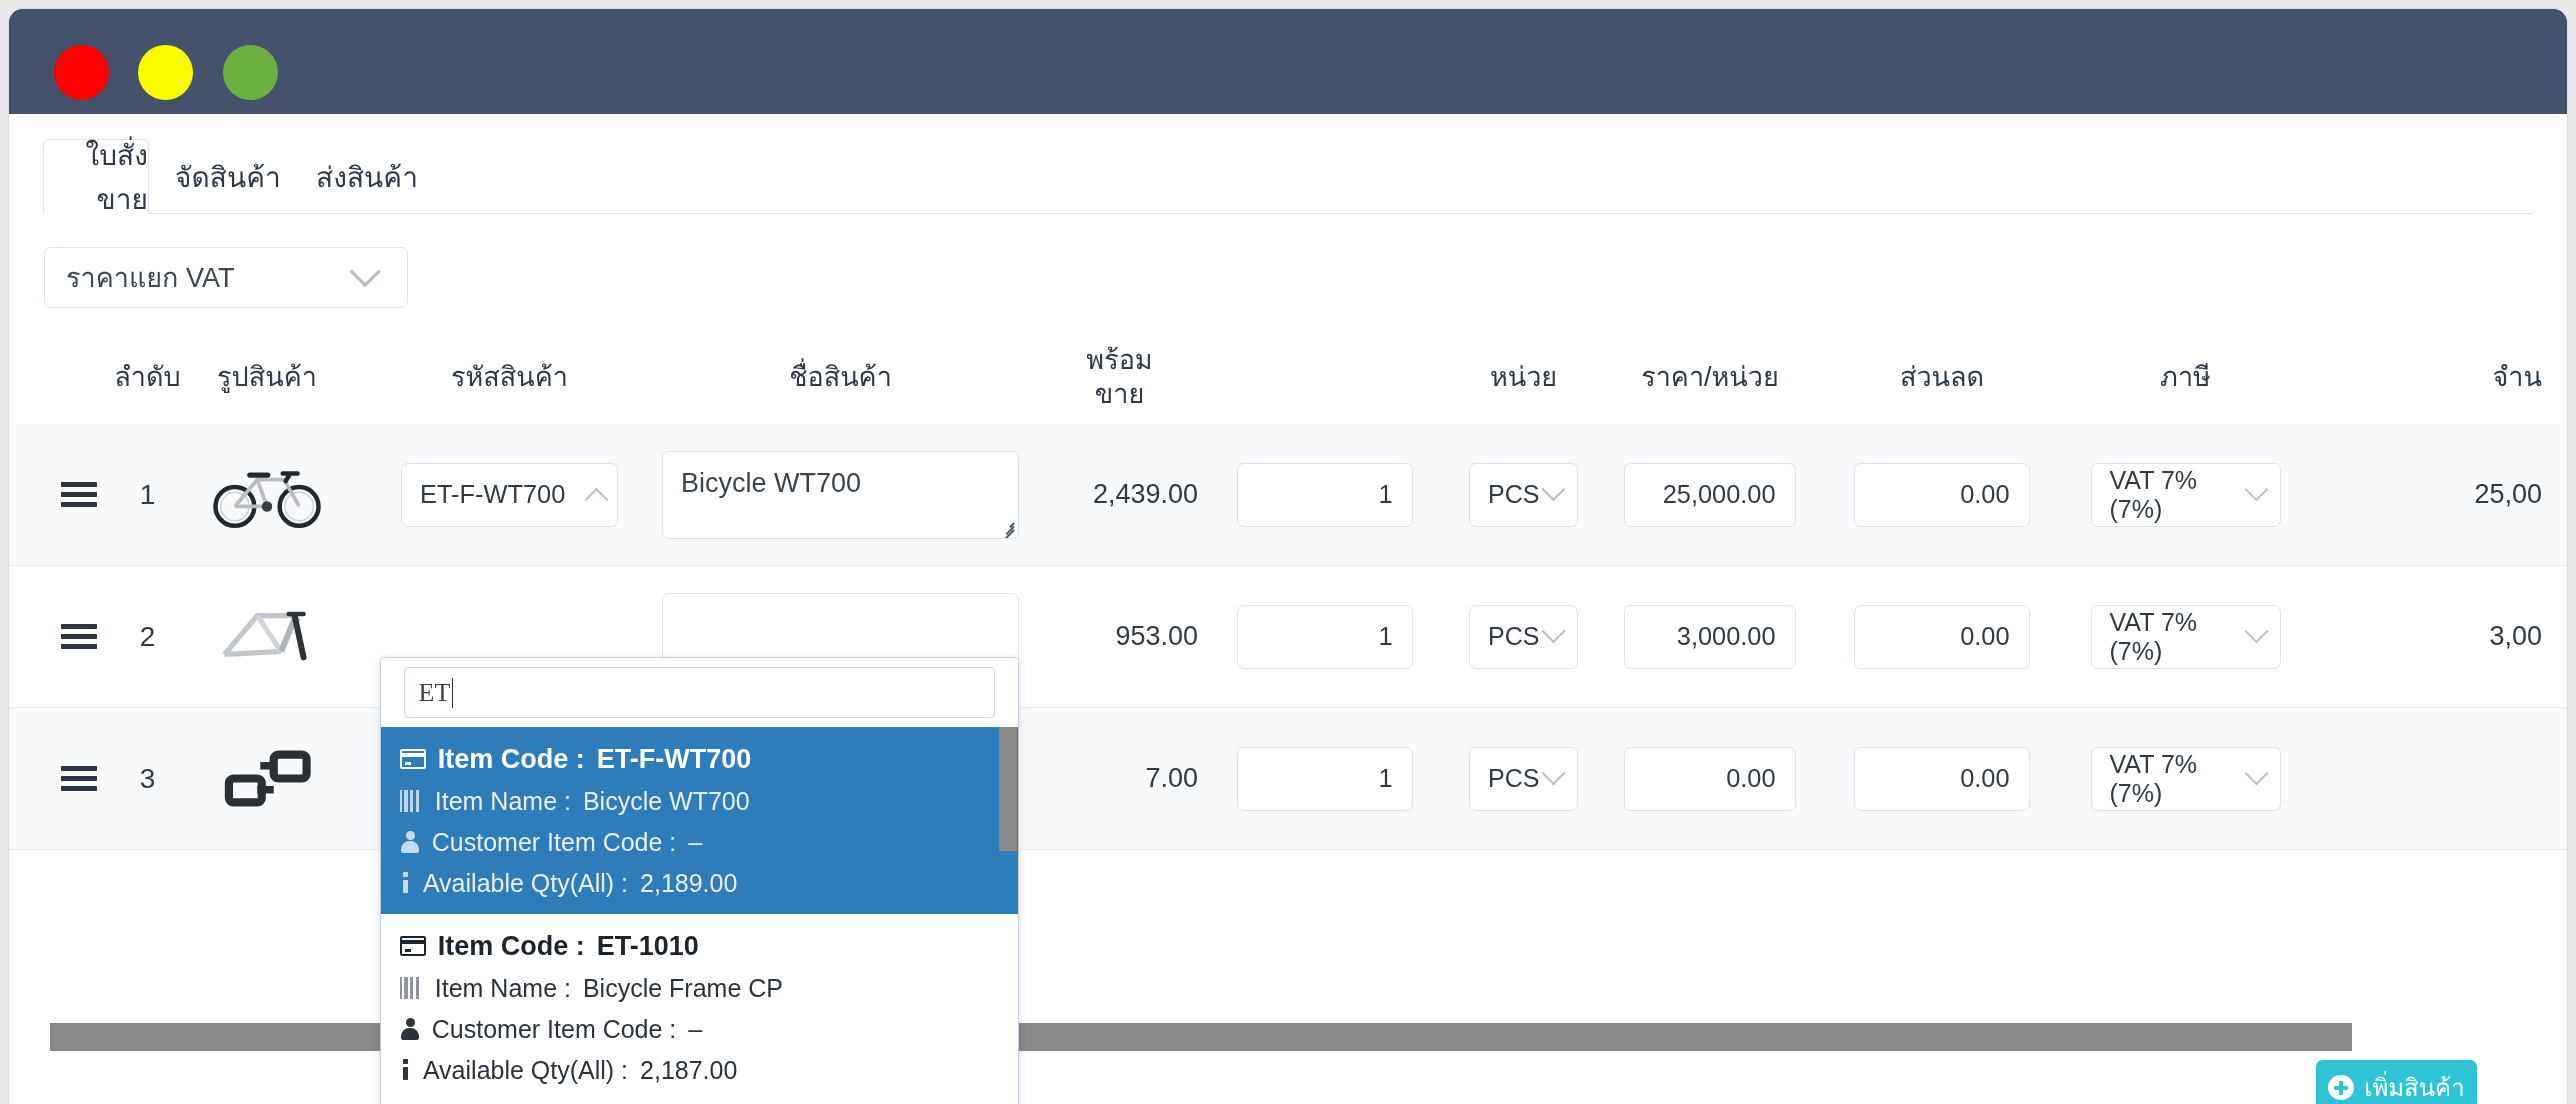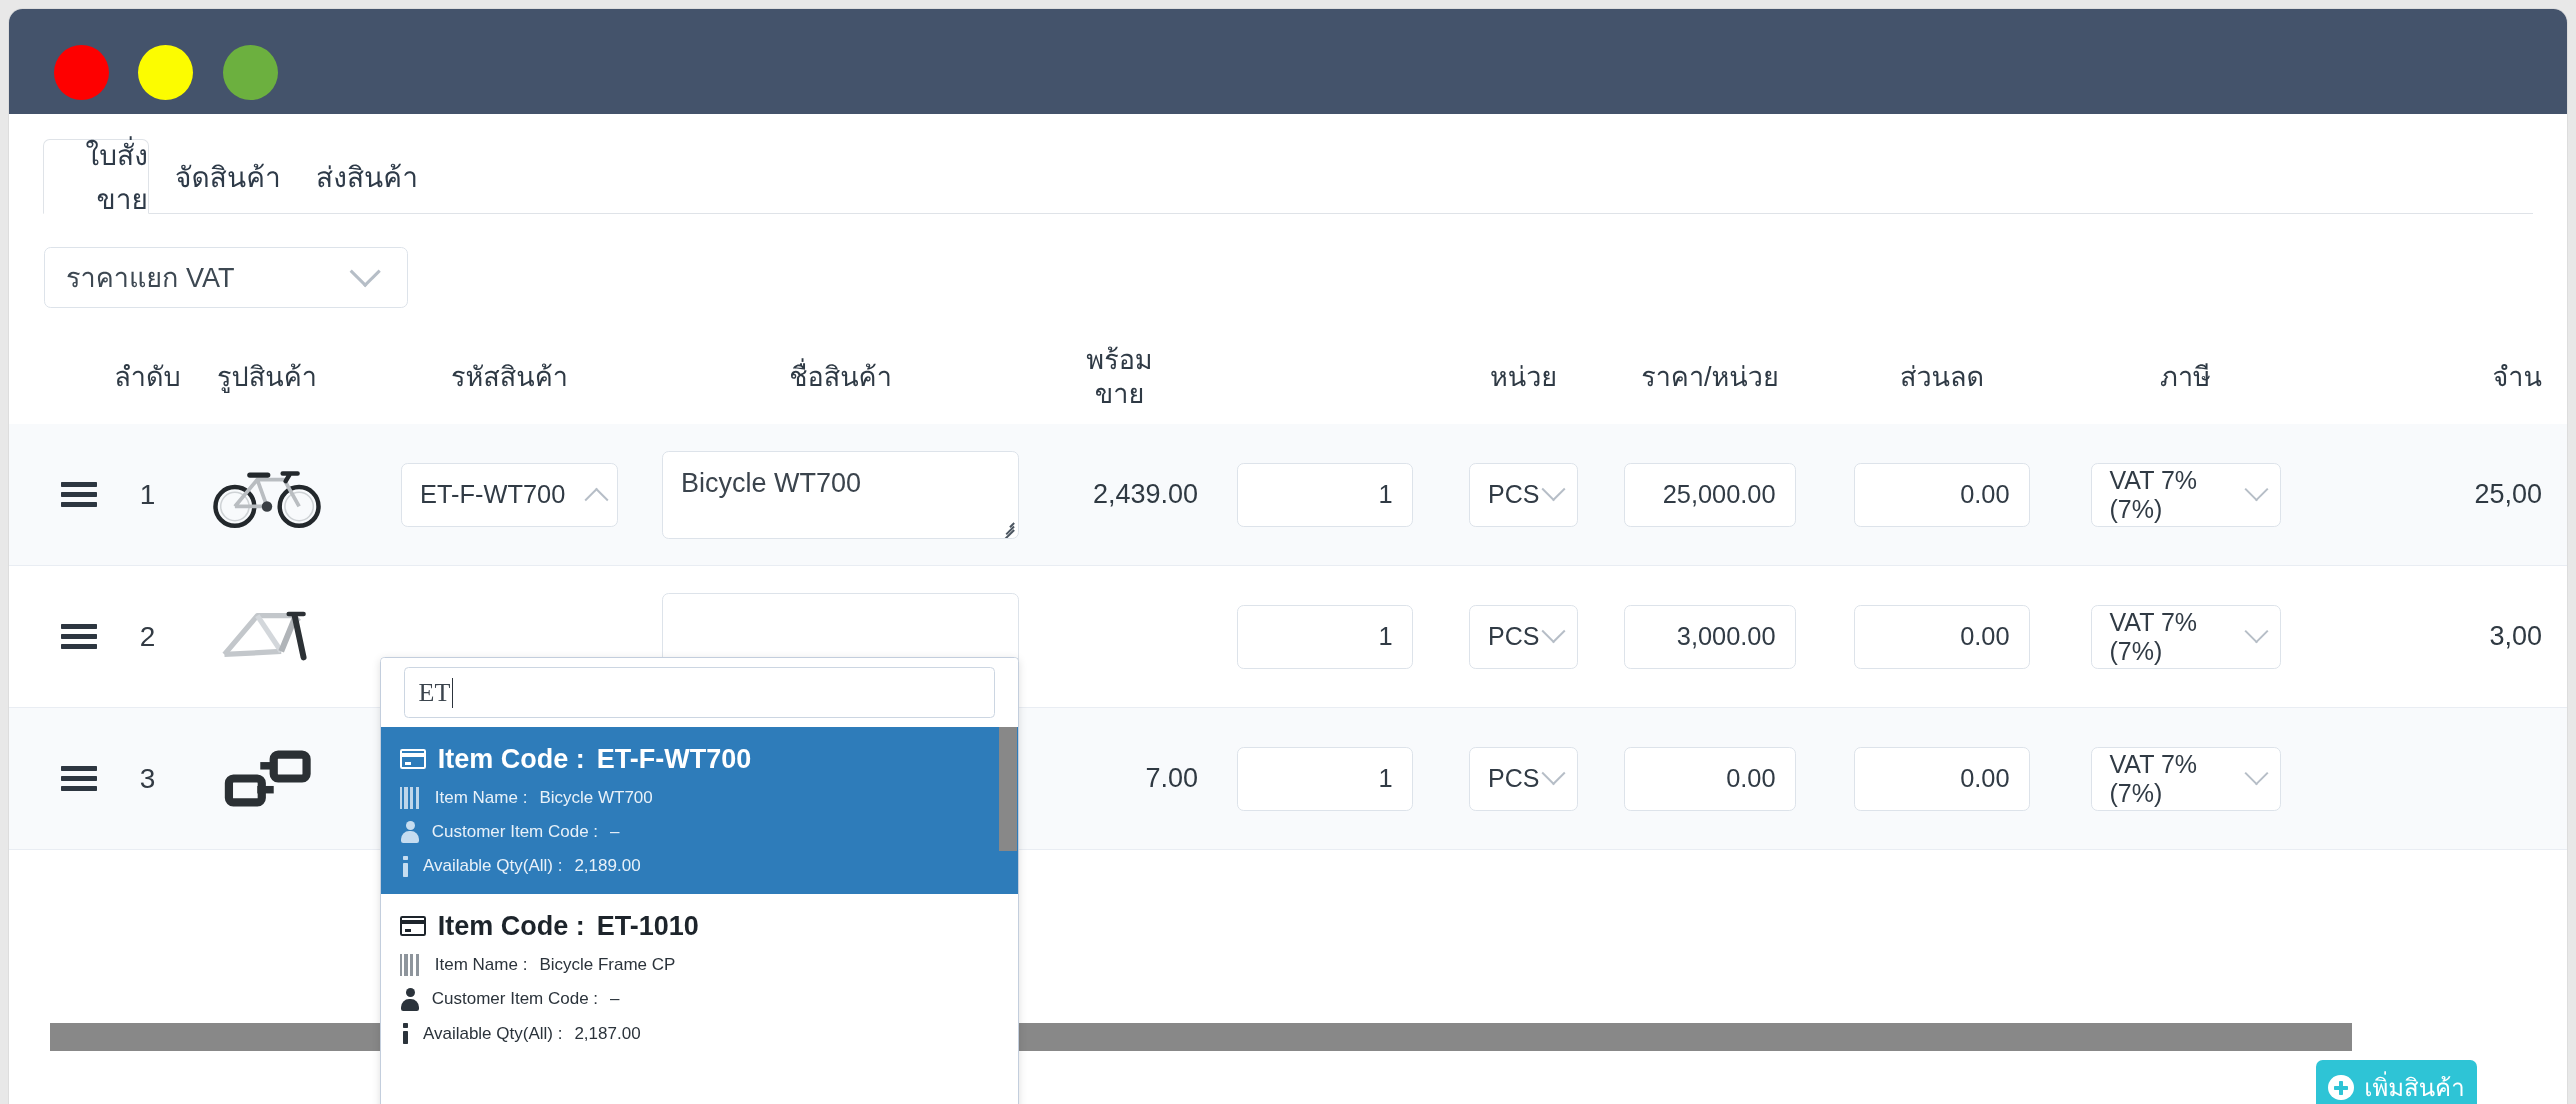--- a/index.html
+++ b/index.html
@@ -393,21 +393,21 @@
     gap: 12px;
     white-space: nowrap;
   }
   .dd-line.title {
     font-size: 27px;
     font-weight: bold;
     color: #1d242b;
     margin-bottom: 4.5px;
   }
   .dd-line.sub {
-    font-size: 17px;
+    font-size: 25px;
     color: #2b333b;
     margin-top: 12px;
   }
   .dd-item.selected .dd-line.title { color: #ffffff; }
   .dd-item.selected .dd-line.sub   { color: #e8f1f9; }
 
   .ic { flex: none; display: inline-block; }
   
   .ic-card {
     width: 25.4px; height: 19.4px;
@@ -627,20 +627,21 @@
           <div class="cell namecell">
             <div class="ta">
               <span></span>
               <span class="rsz">
                   <i></i>
                   <i></i>
                   <i></i>
                 </span>
             </div>
           </div>
+          <div class="cell readycell">953.00</div>
           <div class="cell qtycell">
             <div class="ctl num w-qty">1</div>
           </div>
           <div class="cell unitcell">
             <div class="ctl sel w-unit">
               <span>PCS</span>
               <span class="caret"></span>
             </div>
           </div>
           <div class="cell pricecell">

